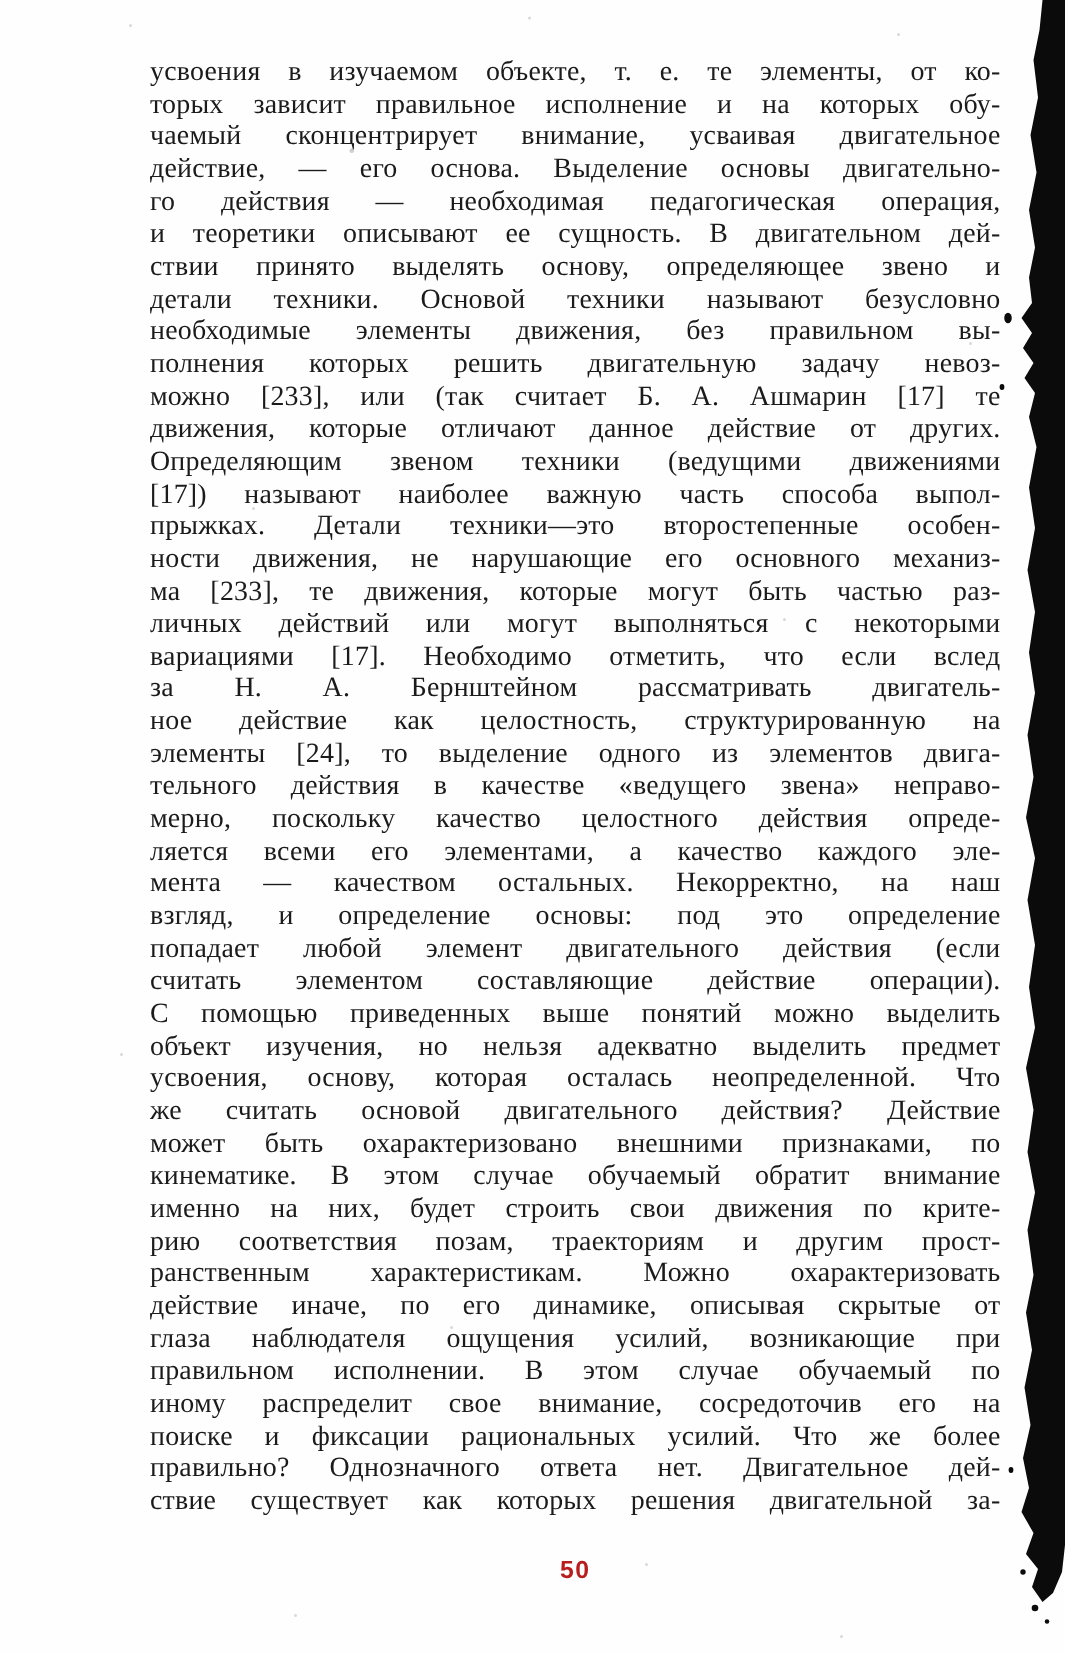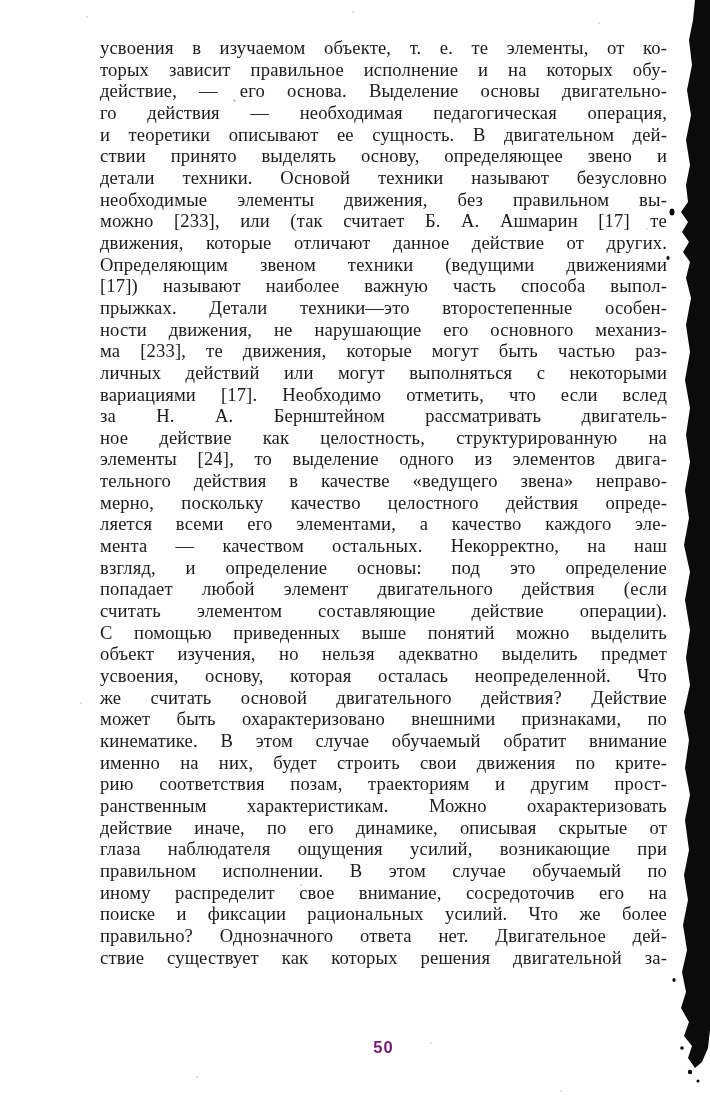--- a/index.html
+++ b/index.html
@@ -16,43 +16,45 @@
   .line {
     font-size:18.6px; line-height:21.65px; color:var(--ink);
     text-align:justify; text-align-last:justify; -moz-text-align-last:justify;
     white-space:normal; letter-spacing:0.15px;
     text-rendering:optimizeLegibility;
   }
   .line b { font-weight:400; }
   .page-number {
     position:absolute; left:100px; width:567px; top:1038px;
     text-align:center; font-family:"Liberation Sans","DejaVu Sans",sans-serif;
-    font-weight:700; font-size:16.5px; color:#701a75; letter-spacing:1px;
+    font-weight:700; font-size:16.5px; color:#b91c1c; letter-spacing:1px;
   }
   .edge-band { position:absolute; top:0; left:660px; width:50px; height:1102px; }
   .dot {
     position:absolute; width:3px; height:3px; border-radius:50%;
     background:#6b6b6b; opacity:0.32;
   }
   .dot.small { width:2px; height:2px; opacity:0.25; }
 </style>
 </head>
 <body>
 
 <div class="page">
 
   <div class="text-block">
       <div class="line"><span>усвоения в изучаемом объекте, т. е. те элементы, от ко-</span></div>
       <div class="line"><span>торых зависит правильное исполнение и на которых обу-</span></div>
+      <div class="line"><span>чаемый сконцентрирует внимание, усваивая двигательное</span></div>
       <div class="line"><span>действие, — его </span><b>основа</b><span>. Выделение основы двигательно-</span></div>
       <div class="line"><span>го действия — необходимая педагогическая операция,</span></div>
       <div class="line"><span>и теоретики описывают ее сущность. В двигательном дей-</span></div>
       <div class="line"><span>ствии принято выделять основу, определяющее звено и</span></div>
       <div class="line"><span>детали техники. </span><b>Основой техники</b><span> называют безусловно</span></div>
       <div class="line"><span>необходимые элементы движения, без правильном вы-</span></div>
+      <div class="line"><span>полнения которых решить двигательную задачу невоз-</span></div>
       <div class="line"><span>можно [233], или (так считает Б. А. Ашмарин [17] те</span></div>
       <div class="line"><span>движения, которые отличают данное действие от других.</span></div>
       <div class="line"><b>Определяющим звеном</b><span> техники (ведущими движениями</span></div>
       <div class="line"><span>[17]) называют наиболее важную часть способа выпол-</span></div>
       <div class="line"><span>прыжках. </span><b>Детали техники</b><span>—это второстепенные особен-</span></div>
       <div class="line"><span>ности движения, не нарушающие его основного механиз-</span></div>
       <div class="line"><span>ма [233], те движения, которые могут быть частью раз-</span></div>
       <div class="line"><span>личных действий или могут выполняться с некоторыми</span></div>
       <div class="line"><span>вариациями [17]. Необходимо отметить, что если вслед</span></div>
       <div class="line"><span>за Н. А. Бернштейном рассматривать двигатель-</span></div>

